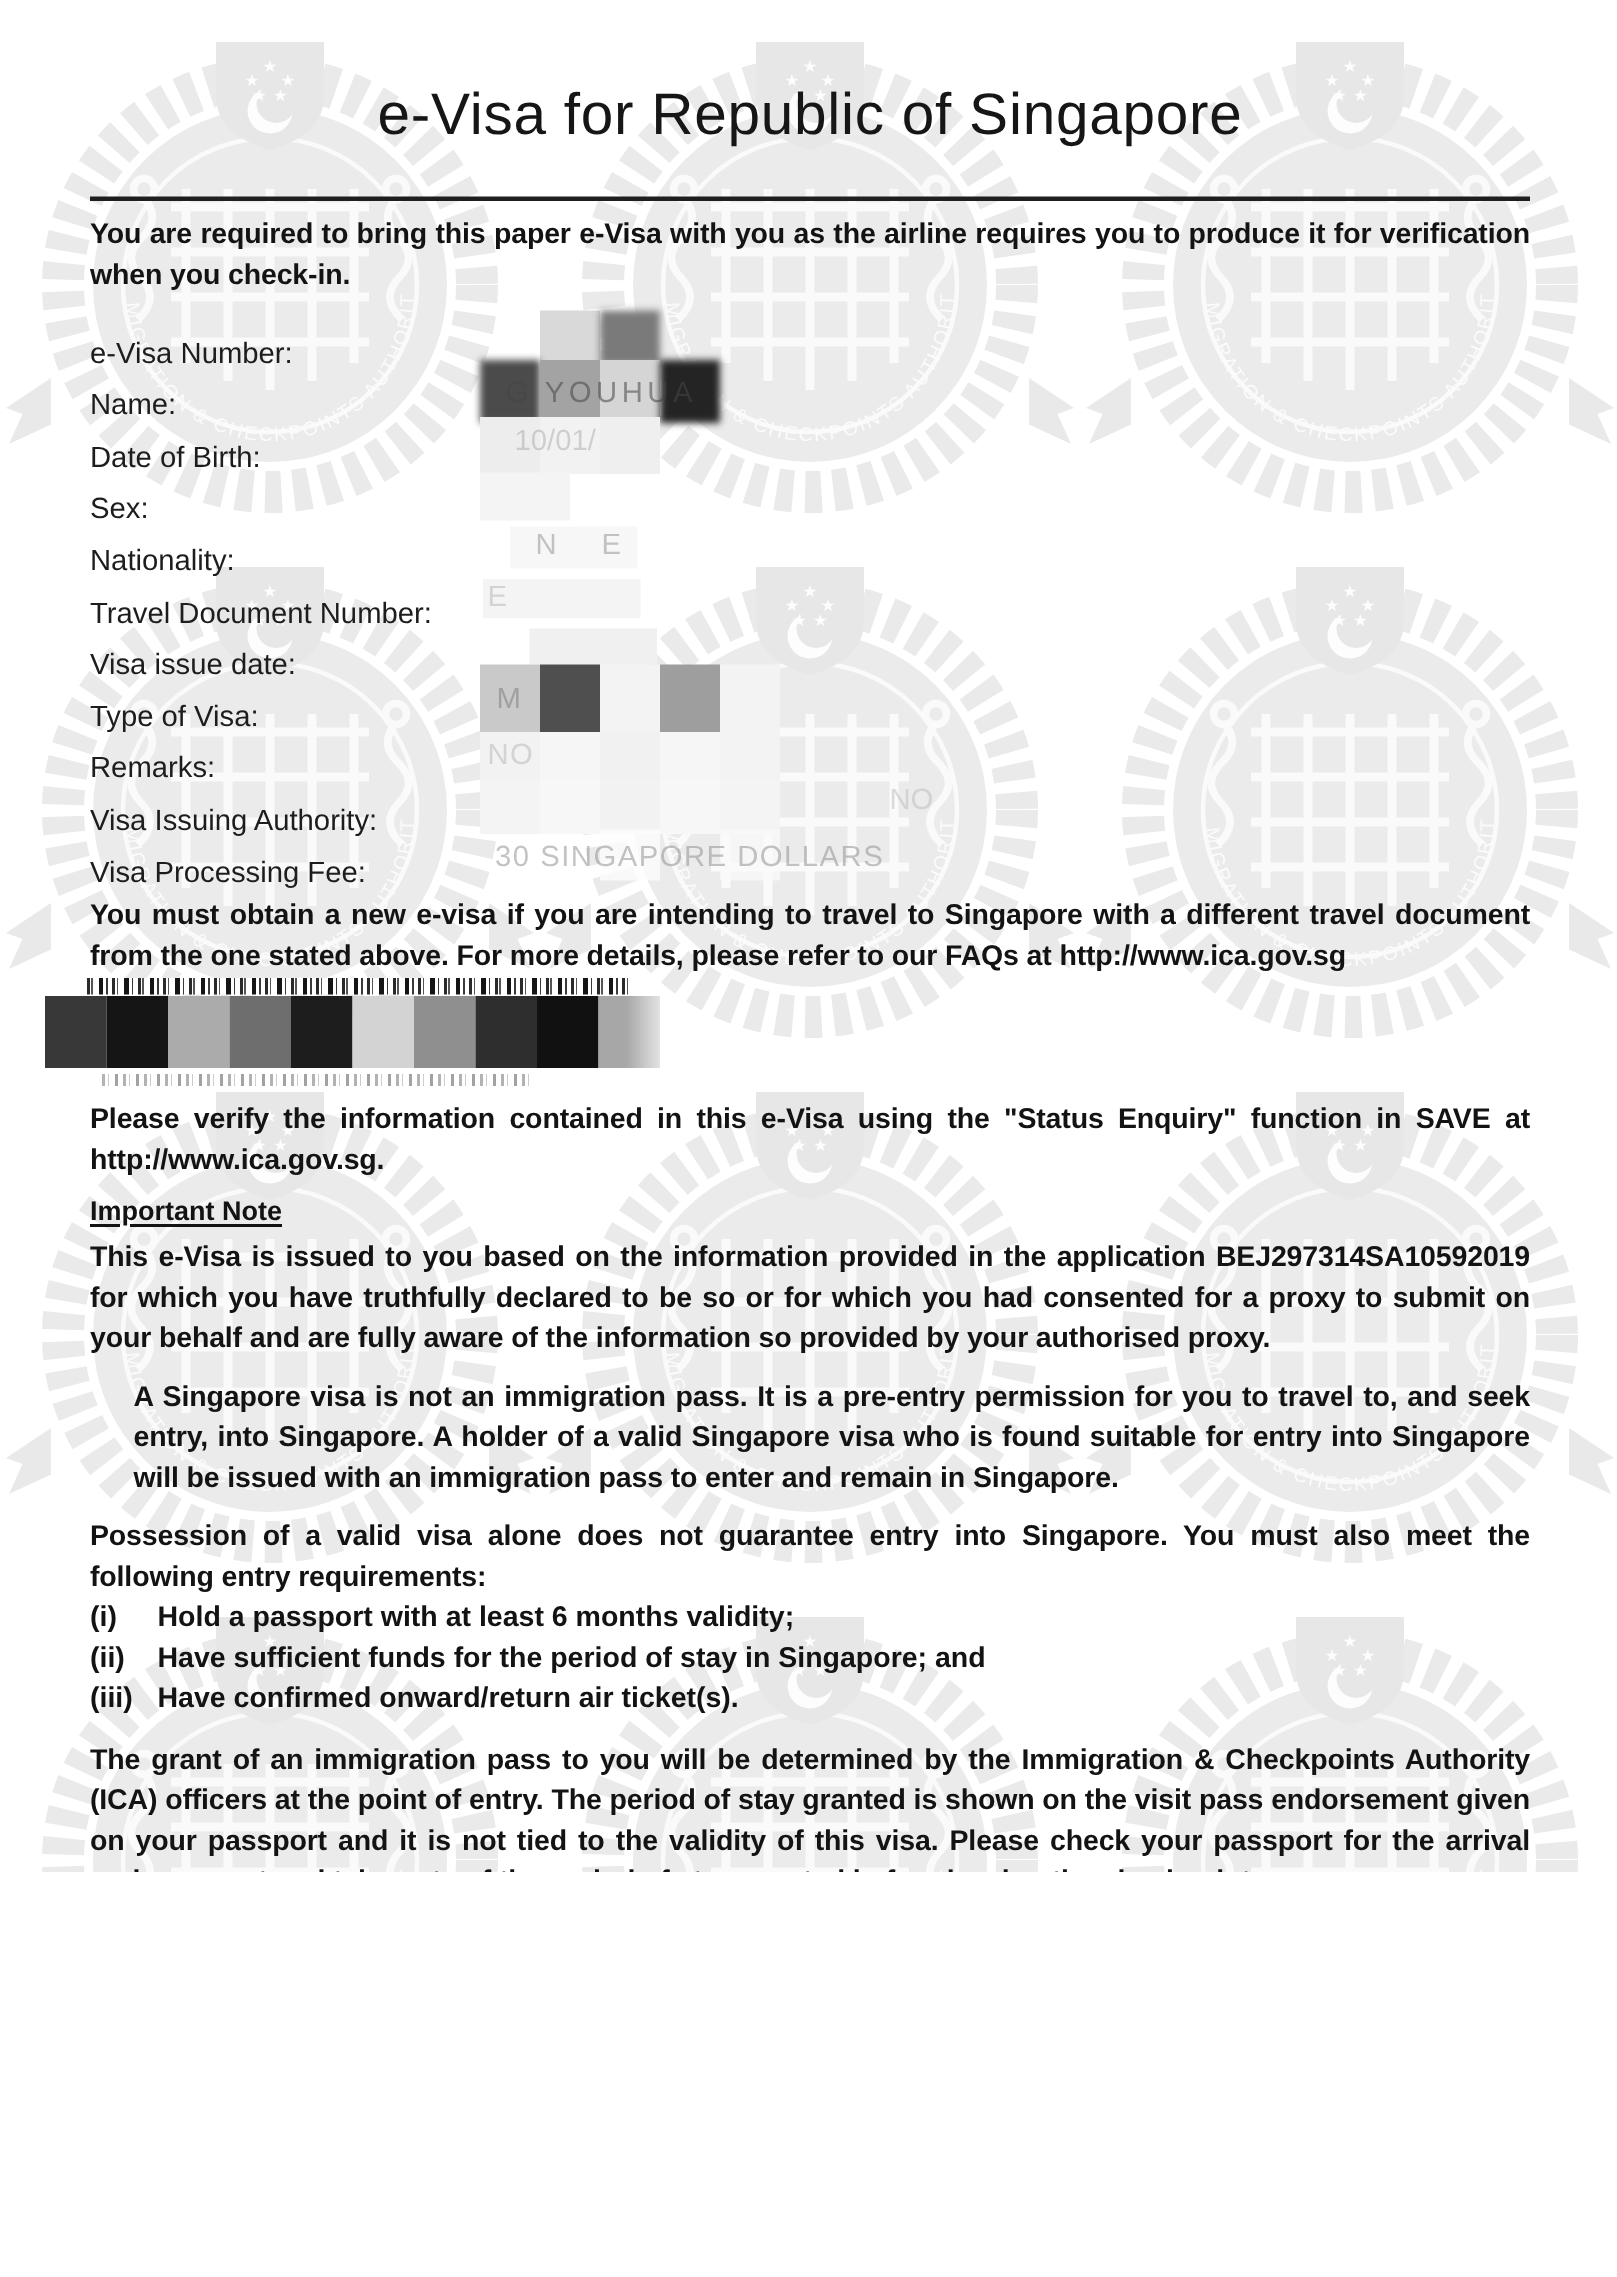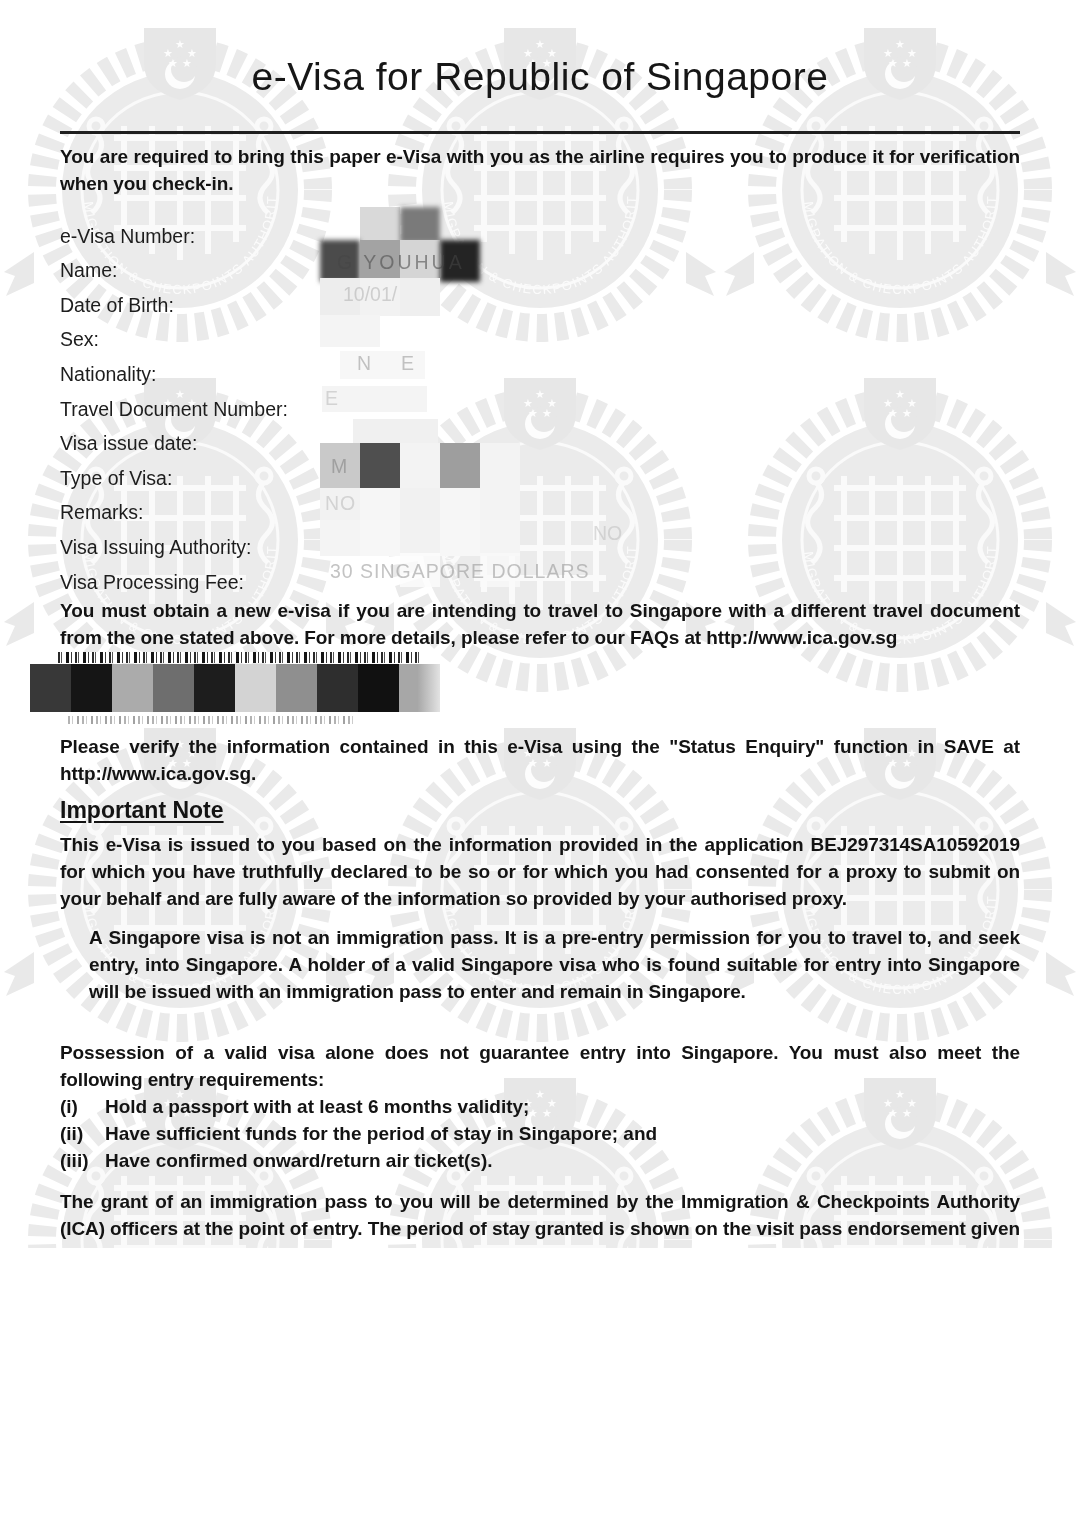--- a/index.html
+++ b/index.html
@@ -23,25 +23,25 @@
   .rfrag{position:absolute;font-size:19.5px;font-weight:400;white-space:pre;}
   .p-new{margin-top:3px;}
   .barcode{margin:1px 0 0 -30px;width:460px;}
   .bc-top{height:11px;width:362px;margin-left:28px;
     background:repeating-linear-gradient(90deg,#2a2a2a 0 2px,#fff 2px 3px,#555 3px 4px,#fff 4px 8px,#151515 8px 11px,#fff 11px 13px,#3a3a3a 13px 14px,#fff 14px 17px);}
   .bc-blocks{display:flex;margin-top:1px;filter:blur(.5px);}
   .bc-blocks span{flex:none;width:41px;height:48px;}
   .bc-bottom{height:8px;width:285px;margin-left:38px;margin-top:4px;opacity:.5;
     background:repeating-linear-gradient(90deg,#666 0 2px,#fff 2px 4px,#999 4px 5px,#fff 5px 9px,#444 9px 11px,#fff 11px 14px);}
   .p-verify{margin-top:9px;}
-  .note-heading{margin:10px 0 0 0;font-size:23px;font-weight:700;color:#131313;
+  .note-heading{margin:10px 0 0 0;font-size:18px;font-weight:700;color:#131313;
     text-decoration:underline;text-underline-offset:3px;text-decoration-thickness:2px;}
   .p-issued{margin-top:7px;}
   .p-pass{margin-top:12px;margin-left:29px;}
-  .p-possession{margin-top:34px;}
+  .p-possession{margin-top:12px;}
   .req-line{display:flex;font-weight:700;font-size:19px;line-height:27px;color:#131313;}
   .req-marker{flex:none;width:45px;}
   .p-grant{margin-top:14px;}
 </style>
 </head>
 <body>
 
 <div class="page">
 
   <svg class="watermark" width="1078" height="1518" viewBox="0 0 1078 1518" aria-hidden="true">

